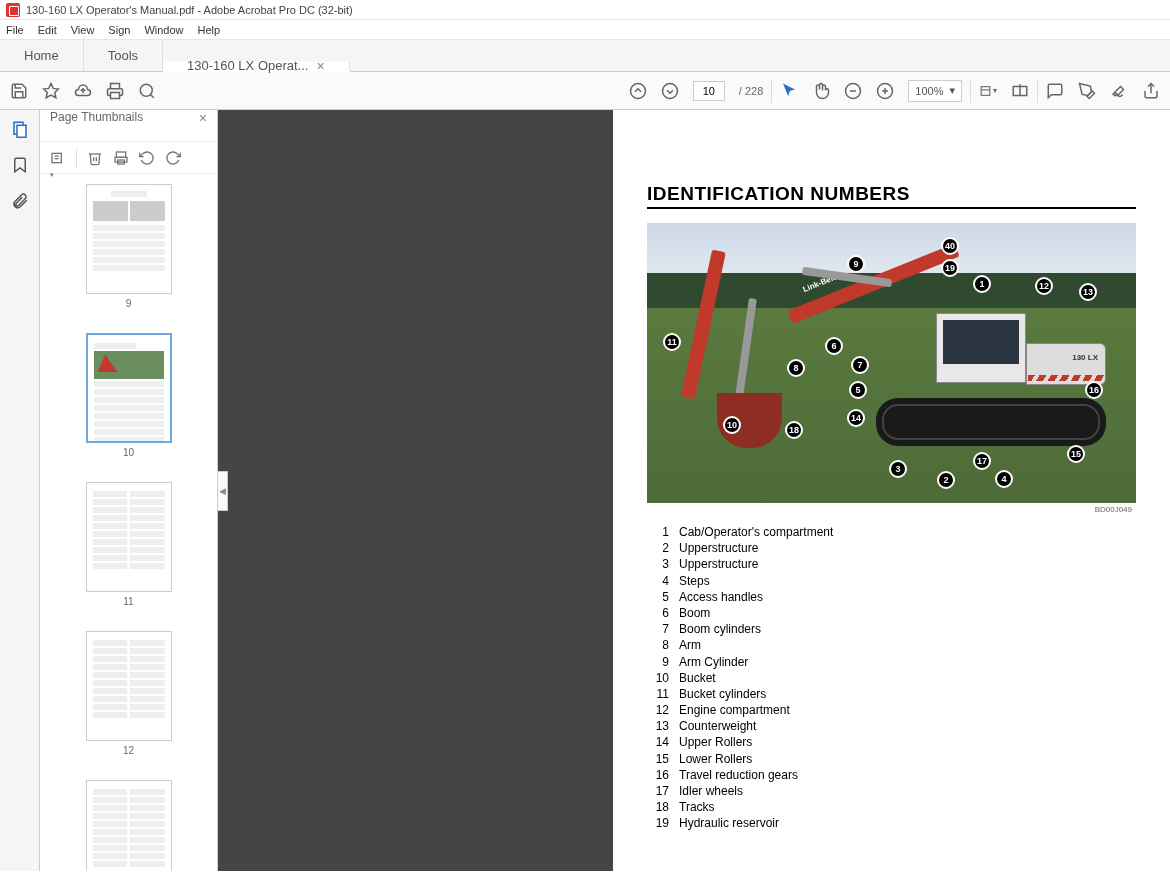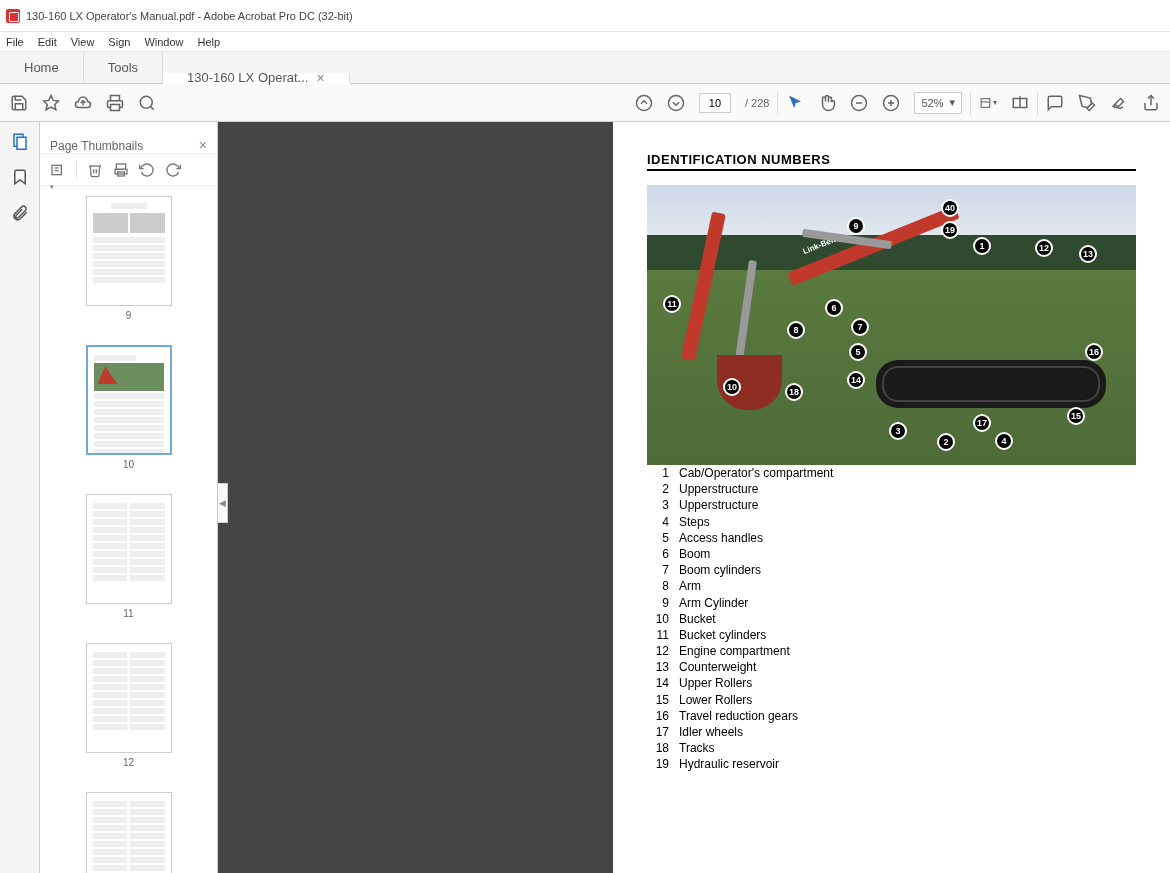--- a/index.html
+++ b/index.html
@@ -1,17 +1,17 @@
 <!DOCTYPE html>
 <html><head>
 <meta charset="utf-8">
 <style>
 * { margin: 0; padding: 0; box-sizing: border-box; }
 body { font-family: "Segoe UI", Arial, sans-serif; font-size: 12px; background: #fff; overflow: hidden; width: 1170px; height: 873px; }
-.title-bar { height: 32px; background: #fff; display: flex; align-items: center; padding: 0 6px; border-bottom: 1px solid #e5e5e5; }
+.title-bar { height: 20px; background: #fff; display: flex; align-items: center; padding: 0 6px; border-bottom: 1px solid #e5e5e5; }
 .title-bar .icon { width: 14px; height: 14px; background: #d33; border-radius: 2px; margin-right: 6px; position: relative; }
 .title-bar .icon::after { content: ''; position: absolute; left: 3px; top: 3px; width: 8px; height: 8px; border: 1px solid #fff; border-radius: 1px; }
 .title-bar .title { font-size: 11px; color: #444; }
 .menu-bar { height: 20px; display: flex; align-items: center; padding: 0 6px; gap: 14px; border-bottom: 1px solid #e5e5e5; }
 .menu-bar span { font-size: 11px; color: #333; cursor: default; }
 .tabs-bar { height: 32px; background: #f5f5f5; display: flex; align-items: stretch; border-bottom: 1px solid #ccc; }
 .tab { padding: 0 24px; display: flex; align-items: center; font-size: 13px; color: #555; border-right: 1px solid #ddd; cursor: default; }
 .tab.doc-tab { background: #fff; border-bottom: 2px solid #fff; margin-bottom: -1px; position: relative; margin-top: 21px; }
 .tab.doc-tab .close { margin-left: 8px; font-size: 14px; color: #888; }
 .toolbar { height: 38px; background: #fafafa; border-bottom: 1px solid #ccc; display: flex; align-items: center; padding: 0 10px; }
@@ -20,35 +20,35 @@
 .toolbar-icon { width: 18px; height: 18px; color: #666; cursor: default; display: flex; align-items: center; justify-content: center; }
 .toolbar-sep { width: 1px; height: 24px; background: #ddd; margin: 0 8px; }
 .page-input { width: 32px; height: 20px; text-align: center; border: 1px solid #ccc; font-size: 11px; background: #fff; }
 .page-total { font-size: 11px; color: #666; }
 .zoom-box { display: flex; align-items: center; border: 1px solid #ccc; height: 22px; padding: 0 6px; gap: 6px; font-size: 11px; color: #555; background: #fff; }
 .main-area { display: flex; height: calc(873px - 22px - 20px - 32px - 38px); }
 .left-rail { width: 40px; background: #f5f5f5; border-right: 1px solid #ccc; display: flex; flex-direction: column; align-items: center; padding-top: 10px; gap: 18px; }
 .left-rail .rail-icon { width: 18px; height: 18px; color: #555; }
 .left-rail .rail-icon.active { color: #2a6ec0; }
 .thumbnails-panel { width: 178px; background: #fff; border-right: 1px solid #ccc; display: flex; flex-direction: column; }
-.thumb-header { height: 32px; display: flex; align-items: flex-end; justify-content: space-between; padding: 0 10px; border-bottom: 1px solid #eee; font-size: 12px; color: #666; }
+.thumb-header { height: 32px; display: flex; align-items: flex-start; justify-content: space-between; padding: 0 10px; border-bottom: 1px solid #eee; font-size: 12px; color: #666; }
 .thumb-tools { height: 32px; display: flex; align-items: center; gap: 10px; padding: 0 10px; border-bottom: 1px solid #eee; }
 .thumb-tools svg, .thumb-tools .tool { width: 16px; height: 16px; color: #777; }
 .thumb-list { flex: 1; overflow: hidden; padding: 10px 0; }
 .thumb-item { display: flex; flex-direction: column; align-items: center; margin-bottom: 24px; }
 .thumb-page { width: 86px; height: 110px; background: #fff; border: 1px solid #ccc; padding: 6px; font-size: 3px; line-height: 1.3; color: #888; overflow: hidden; }
 .thumb-page.selected { border: 2px solid #6fa8dc; }
 .thumb-page .mini-block { background: #eee; height: 6px; margin: 2px 0; }
 .thumb-page .mini-img { background: #6b8e5e; height: 28px; margin: 2px 0; position: relative; }
 .thumb-page .mini-img::after { content: ''; position: absolute; left: 4px; top: 3px; width: 20px; height: 18px; background: #c0392b; clip-path: polygon(0 100%, 40% 0, 60% 40%, 100% 100%); }
 .thumb-label { font-size: 10px; color: #666; margin-top: 4px; }
 .doc-area { flex: 1; background: #454545; display: flex; justify-content: flex-end; position: relative; padding: 0; }
 .splitter-handle { position: absolute; left: 0; top: 50%; transform: translateY(-50%); width: 10px; height: 40px; background: #fafafa; border: 1px solid #ccc; border-left: none; display: flex; align-items: center; justify-content: center; color: #888; font-size: 9px; }
 .page { width: 557px; height: 100%; background: #fff; padding: 30px 34px 0 34px; overflow: hidden; }
-.page-hdr { font-size: 13px; font-weight: bold; letter-spacing: 0.5px; border-bottom: 2px solid #000; padding-bottom: 2px; margin-bottom: 14px; font-family: Arial, sans-serif; }
+.page-hdr { font-size: 19px; font-weight: bold; letter-spacing: 0.5px; border-bottom: 2px solid #000; padding-bottom: 2px; margin-bottom: 14px; font-family: Arial, sans-serif; margin-top: 43px; }
 .page-title { text-align: center; font-size: 18px; font-weight: bold; margin-bottom: 12px; font-family: Arial, sans-serif; }
 .machine-photo { width: 100%; height: 280px; position: relative; overflow: hidden; }
 .sky { position: absolute; top: 0; left: 0; right: 0; height: 70px; background: linear-gradient(#cdd8e8, #e8edf2); }
 .trees { position: absolute; top: 50px; left: 0; right: 0; height: 40px; background: #2f4a2f; }
 .grass { position: absolute; top: 85px; left: 0; right: 0; bottom: 0; background: linear-gradient(#5a7a3f, #4e6b38); }
 .machine-body { position: absolute; right: 30px; top: 90px; width: 200px; height: 90px; }
 .cab { position: absolute; left: 30px; top: 0; width: 90px; height: 70px; background: #e8e8e8; border: 1px solid #888; }
 .cab::before { content: ''; position: absolute; left: 6px; top: 6px; right: 6px; height: 44px; background: #2a3540; }
 .counterweight { position: absolute; right: 0; top: 30px; width: 80px; height: 42px; background: #ddd; border: 1px solid #888; border-radius: 0 6px 6px 0; }
 .model-badge { position: absolute; right: 8px; top: 40px; font-size: 8px; font-weight: bold; color: #333; }
@@ -171,21 +171,21 @@
         </svg>
       </span>
     <span class="toolbar-icon">
         <svg viewBox="0 0 24 24" width="18" height="18" fill="none" stroke="currentColor" stroke-width="2">
           <circle cx="12" cy="12" r="10"></circle>
           <line x1="12" y1="8" x2="12" y2="16"></line>
           <line x1="8" y1="12" x2="16" y2="12"></line>
         </svg>
       </span>
     <div class="zoom-box">
-        <span>52%</span>
+        <span>100%</span>
         <span>▾</span>
       </div>
   </div>
   <div class="toolbar-sep"></div>
   <div class="toolbar-group">
     <span class="toolbar-icon">
         <svg viewBox="0 0 24 24" width="18" height="18" fill="none" stroke="currentColor" stroke-width="2">
           <rect x="4" y="4" width="16" height="16"></rect>
           <line x1="4" y1="10" x2="20" y2="10"></line>
         </svg>
@@ -423,20 +423,26 @@
         <div class="sky"></div>
           <div class="trees"></div>
           <div class="grass"></div>
         <div class="boom"></div>
         <div class="boom-brand">Link-Belt</div>
         <div class="cylinder cyl2"></div>
         <div class="arm"></div>
         <div class="cylinder cyl1"></div>
         <div class="bucket"></div>
         <div class="tracks"></div>
+        <div class="machine-body">
+          <div class="cab"></div>
+          <div class="counterweight"></div>
+          <div class="model-badge">130 LX</div>
+          <div class="red-stripe"></div>
+        </div>
       <div class="callout" style="left: 326px; top: 52px;">1</div>
           <div class="callout" style="left: 290px; top: 248px;">2</div>
           <div class="callout" style="left: 242px; top: 237px;">3</div>
           <div class="callout" style="left: 348px; top: 247px;">4</div>
           <div class="callout" style="left: 202px; top: 158px;">5</div>
           <div class="callout" style="left: 178px; top: 114px;">6</div>
           <div class="callout" style="left: 204px; top: 133px;">7</div>
           <div class="callout" style="left: 140px; top: 136px;">8</div>
           <div class="callout" style="left: 200px; top: 32px;">9</div>
           <div class="callout" style="left: 76px; top: 193px;">10</div>
@@ -444,20 +450,21 @@
           <div class="callout" style="left: 388px; top: 54px;">12</div>
           <div class="callout" style="left: 432px; top: 60px;">13</div>
           <div class="callout" style="left: 200px; top: 186px;">14</div>
           <div class="callout" style="left: 420px; top: 222px;">15</div>
           <div class="callout" style="left: 438px; top: 158px;">16</div>
           <div class="callout" style="left: 326px; top: 229px;">17</div>
           <div class="callout" style="left: 138px; top: 198px;">18</div>
           <div class="callout" style="left: 294px; top: 36px;">19</div>
           <div class="callout" style="left: 294px; top: 14px;">40</div>
         </div>
+      <div class="img-code">BD00J049</div>
       <div class="key-list" id="key-list">
           <div class="key-row">
             <div class="key-num">1</div>
             <div>Cab/Operator's compartment</div>
           </div>
           <div class="key-row">
             <div class="key-num">2</div>
             <div>Upperstructure</div>
           </div>
           <div class="key-row">

